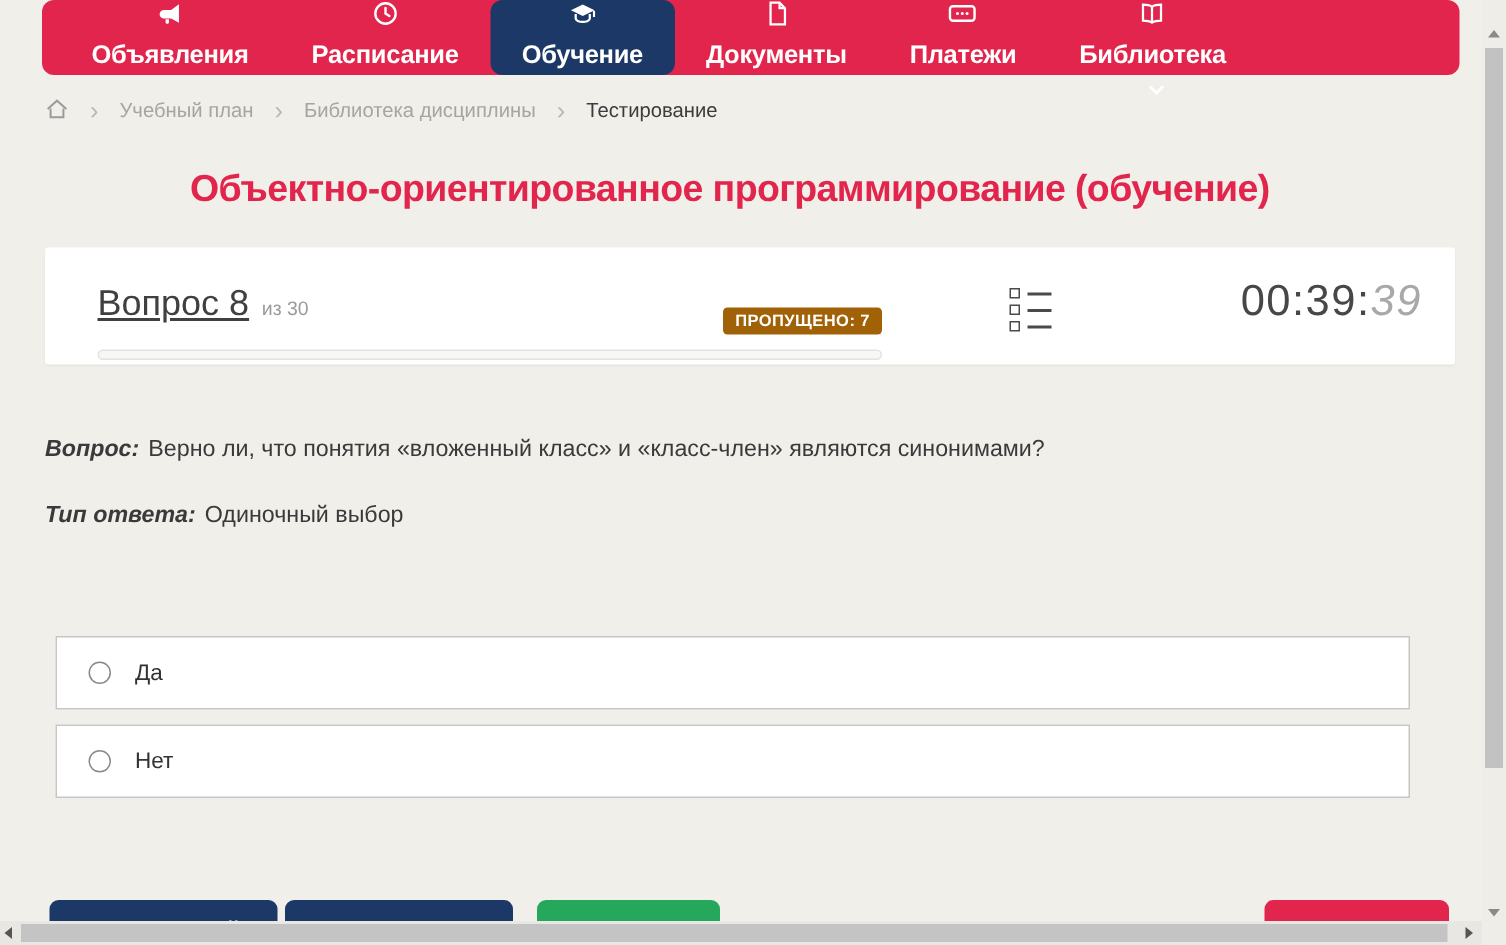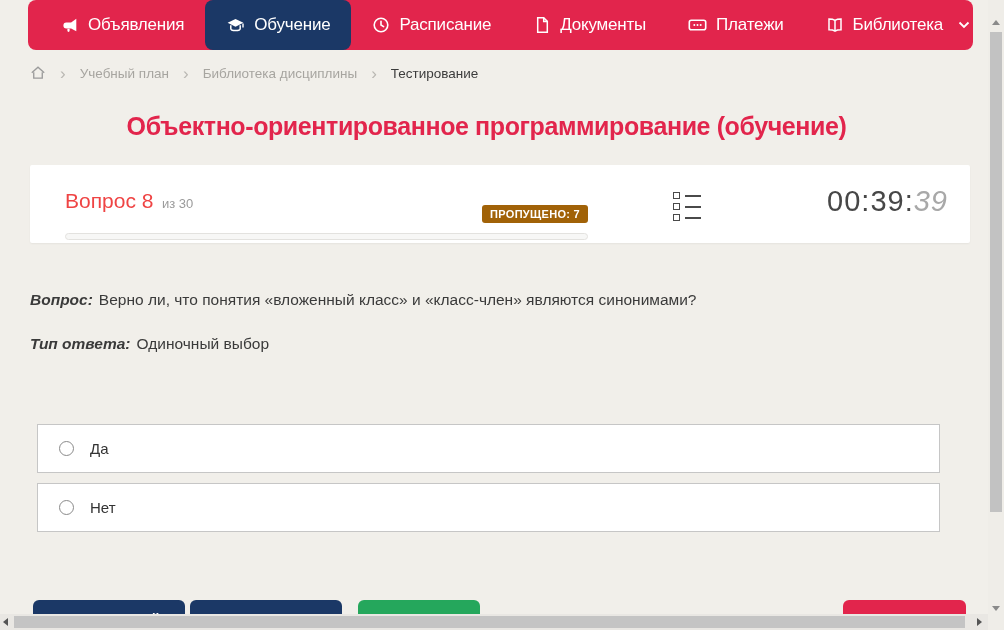--- a/index.html
+++ b/index.html
@@ -12,22 +12,22 @@
     color:#3c3c3c;
   }
   
   .navbar {
     position:absolute; left:28px; top:0; width:945px; height:50px;
     background:#E2254C; border-radius:8px;
     display:flex; align-items:stretch; padding:0 12px;
   }
   .nav-item {
     display:flex; align-items:center; gap:9px;
-    padding:0 21px; color:#fff; font-size:17px; font-weight:normal;
-    letter-spacing:-0.2px; cursor:pointer; white-space:nowrap;
+    padding:0 21px; color:#fff; font-size:17px; font-weight:bold;
+    letter-spacing:-0.2px; cursor:pointer; white-space:nowrap;flex-direction:column;
   }
   .nav-item.active { background:#1B3866; border-radius:8px; }
   .nav-item .icon { display:flex; align-items:center; }
   .chev { margin-left:6px; display:flex; align-items:center; }
   
   .breadcrumb {
     position:absolute; left:30px; top:62px; height:22px;
     display:flex; align-items:center; gap:14px;
     font-size:13.5px; color:#a7a5a0;
   }
@@ -40,21 +40,21 @@
     text-align:center; color:#E2254C; font-size:25px; font-weight:bold;
     letter-spacing:-0.4px;
   }
   
   .q-panel {
     position:absolute; left:30px; top:165px; width:940px; height:78px;
     background:#fff; border-radius:2px; box-shadow:0 1px 2px rgba(0,0,0,.05);
   }
   .q-left { position:absolute; left:35px; top:24px; width:523px; }
   .q-title-row { display:flex; justify-content:space-between; align-items:flex-start; }
-  .q-num { font-size:21px; color:#ef4444; }
+  .q-num { font-size:24px; color:#404040;text-decoration:underline; }
   .q-of { font-size:13px; color:#9b9b9b; margin-left:4px; }
   .q-badge {
     background:#a16207; color:#fff; font-size:11px; font-weight:bold;
     padding:3px 8px; border-radius:3px; letter-spacing:.3px; margin-top:16px;
   }
   .progress {
     margin-top:10px; height:7px; width:100%;
     background:#f7f7f6; border:1px solid #e3e2df; border-radius:4px;
   }
   .qlist-icon { position:absolute; left:643px; top:27px; width:28px; cursor:pointer; }
@@ -115,38 +115,38 @@
 <nav class="navbar">
   <div class="nav-item">
     <span class="icon">
       <svg width="18" height="18" viewBox="0 0 18 18">
           <path d="M15.3 2.8v12.4l-5.2-2.8H5.3a2.9 2.9 0 0 1 0-5.8h4.8l5.2-3.8z" fill="#fff"></path>
           <path d="M6.4 12.8v2a1.1 1.1 0 0 0 2.2 0v-2z" fill="#fff"></path>
         </svg>
     </span>
     <span>Объявления</span>
   </div>
+  <div class="nav-item">
+    <span class="icon">
+      <svg width="18" height="18" viewBox="0 0 18 18">
+          <circle cx="9" cy="9" r="6.8" fill="none" stroke="#fff" stroke-width="1.6"></circle>
+          <path d="M9 5.3V9l2.6 1.6" fill="none" stroke="#fff" stroke-width="1.6" stroke-linecap="round"></path>
+        </svg>
+    </span>
+    <span>Расписание</span>
+  </div>
   <div class="nav-item active">
     <span class="icon">
       <svg width="19" height="18" viewBox="0 0 19 18">
           <path d="M9.5 3 1.6 6.8l7.9 3.9 7.9-3.9L9.5 3z" fill="#fff"></path>
           <path d="M4.8 9.3v3.1c0 1.2 2.1 2.2 4.7 2.2s4.7-1 4.7-2.2V9.3" fill="none" stroke="#fff" stroke-width="1.5"></path>
           <path d="M17 7.4v4" stroke="#fff" stroke-width="1.4"></path>
         </svg>
     </span>
     <span>Обучение</span>
-  </div>
-  <div class="nav-item">
-    <span class="icon">
-      <svg width="18" height="18" viewBox="0 0 18 18">
-          <circle cx="9" cy="9" r="6.8" fill="none" stroke="#fff" stroke-width="1.6"></circle>
-          <path d="M9 5.3V9l2.6 1.6" fill="none" stroke="#fff" stroke-width="1.6" stroke-linecap="round"></path>
-        </svg>
-    </span>
-    <span>Расписание</span>
   </div>
   <div class="nav-item">
     <span class="icon">
       <svg width="18" height="18" viewBox="0 0 18 18">
           <path d="M4.7 1.8h6l3.6 3.6v10.8H4.7z" fill="none" stroke="#fff" stroke-width="1.5"></path>
           <path d="M10.7 1.8v3.6h3.6" fill="none" stroke="#fff" stroke-width="1.5"></path>
         </svg>
     </span>
     <span>Документы</span>
   </div>

